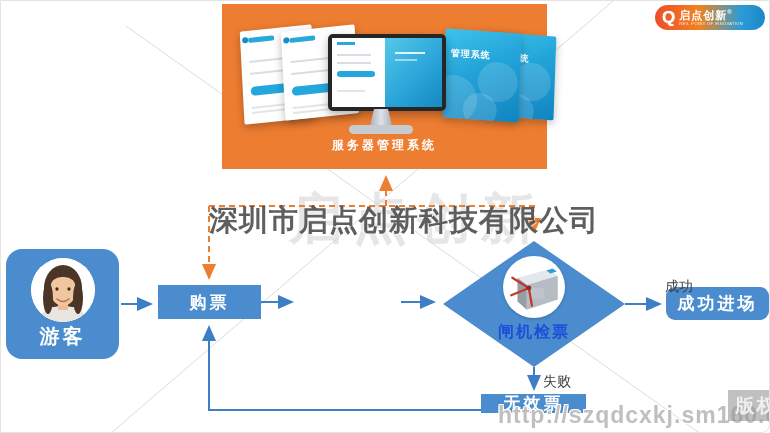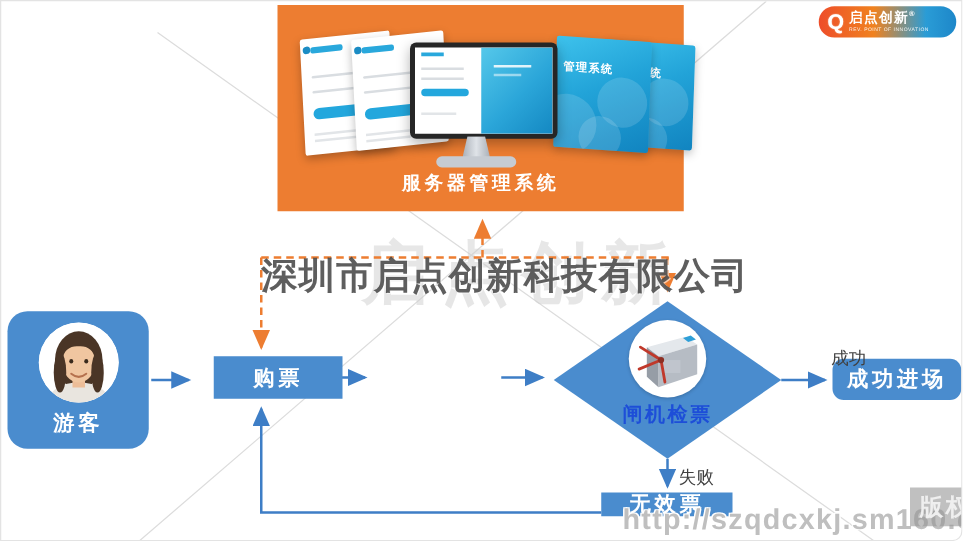--- a/index.html
+++ b/index.html
@@ -39,21 +39,21 @@
   .ms-btn{position:absolute;left:5px;top:33px;width:38px;height:6px;background:#23a7dd;border-radius:3px;}
   .ms-foot{position:absolute;left:5px;top:52px;width:28px;height:2px;background:#e2e5e8;}
   #ms-panel{position:absolute;right:0;top:0;width:52%;height:100%;
             background:linear-gradient(135deg,#55c8ea 0%,#2ba6d9 55%,#1488c2 100%);}
   .msp-line{position:absolute;background:rgba(255,255,255,.85);height:2px;}
   #stand-neck{left:148px;top:105px;width:22px;height:17px;z-index:3;
               background:linear-gradient(90deg,#aab0b8,#dfe3e8,#aab0b8);
               clip-path:polygon(18% 0,82% 0,100% 100%,0 100%);}
   #stand-base{left:127px;top:121px;width:64px;height:9px;background:#c6cbd2;border-radius:5px;z-index:3;}
   #banner-caption{left:0;top:133px;width:100%;text-align:center;color:#fff;
-                  font-size:15px;font-weight:bold;letter-spacing:3px;z-index:4;}
+                  font-size:12px;font-weight:bold;letter-spacing:3px;z-index:4;}
 
   
   #logo-pill{left:654px;top:4px;width:110px;height:25px;border-radius:13px;z-index:8;
              background:linear-gradient(90deg,#ee4d2a 0%,#f0821f 40%,#2a9cd6 78%,#1d87c9 100%);
              display:flex;align-items:center;padding:0 7px;box-sizing:border-box;color:#fff;}
   #logo-q{font-size:17px;font-weight:bold;line-height:1;margin-right:4px;
           text-shadow:0 0 1px #fff;}
   #logo-col{display:flex;flex-direction:column;line-height:1;}
   #logo-name-row{font-size:11px;font-weight:bold;letter-spacing:1px;white-space:nowrap;}
   #logo-reg{font-size:6px;vertical-align:super;}
@@ -71,24 +71,24 @@
   #stamp{left:711px;top:389px;width:57px;height:31px;background:rgba(150,150,150,.6);
          color:#efefef;font-size:19px;font-weight:bold;display:flex;align-items:center;
          justify-content:center;letter-spacing:2px;z-index:9;margin-left:16px;}
 
   
   #flow-svg{left:0;top:0;z-index:3;}
   .fc-node{background:var(--node-fill);color:#fff;display:flex;align-items:center;
            justify-content:center;font-weight:bold;letter-spacing:3px;z-index:4;}
   #node-visitor{left:5px;top:248px;width:113px;height:110px;border-radius:16px;
                 flex-direction:column;justify-content:flex-end;padding-bottom:9px;
-                box-sizing:border-box;font-size:17px;}
+                box-sizing:border-box;font-size:20px;}
   #avatar{position:absolute;left:50%;top:9px;transform:translateX(-50%);width:64px;height:64px;
           border-radius:50%;background:#fff;overflow:hidden;}
-  #node-buy{left:157px;top:284px;width:103px;height:34px;font-size:17px;margin-left:13px;}
+  #node-buy{left:157px;top:284px;width:103px;height:34px;font-size:17px;}
   #node-enter{left:297px;top:284px;width:103px;height:34px;font-size:17px;}
   #node-success{left:665px;top:286px;width:103px;height:33px;font-size:17px;border-radius:9px;}
   #node-invalid{left:480px;top:393px;width:105px;height:19px;font-size:17px;}
   #gate-circle{left:502px;top:255px;width:62px;height:62px;border-radius:50%;background:#fff;
                z-index:4;box-shadow:0 1px 3px rgba(0,0,0,.2);}
   #gate-label{left:483px;top:321px;width:100px;text-align:center;color:#1d4ed8;font-size:16px;
               font-weight:bold;letter-spacing:2px;z-index:4;}
   .edge-label{font-size:14px;color:#404040;z-index:4;}
   #label-success{left:664px;top:277px;}
   #label-fail{left:542px;top:372px;}

